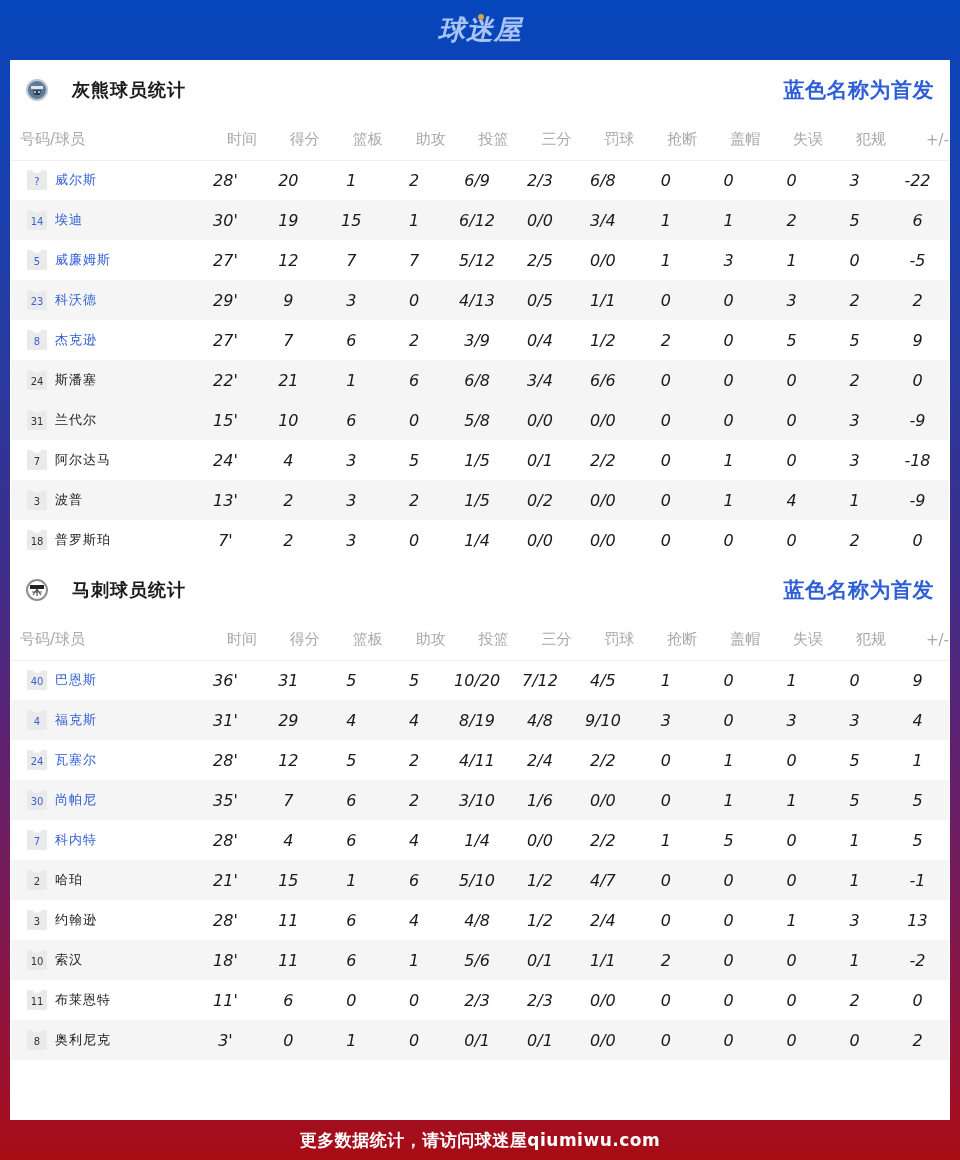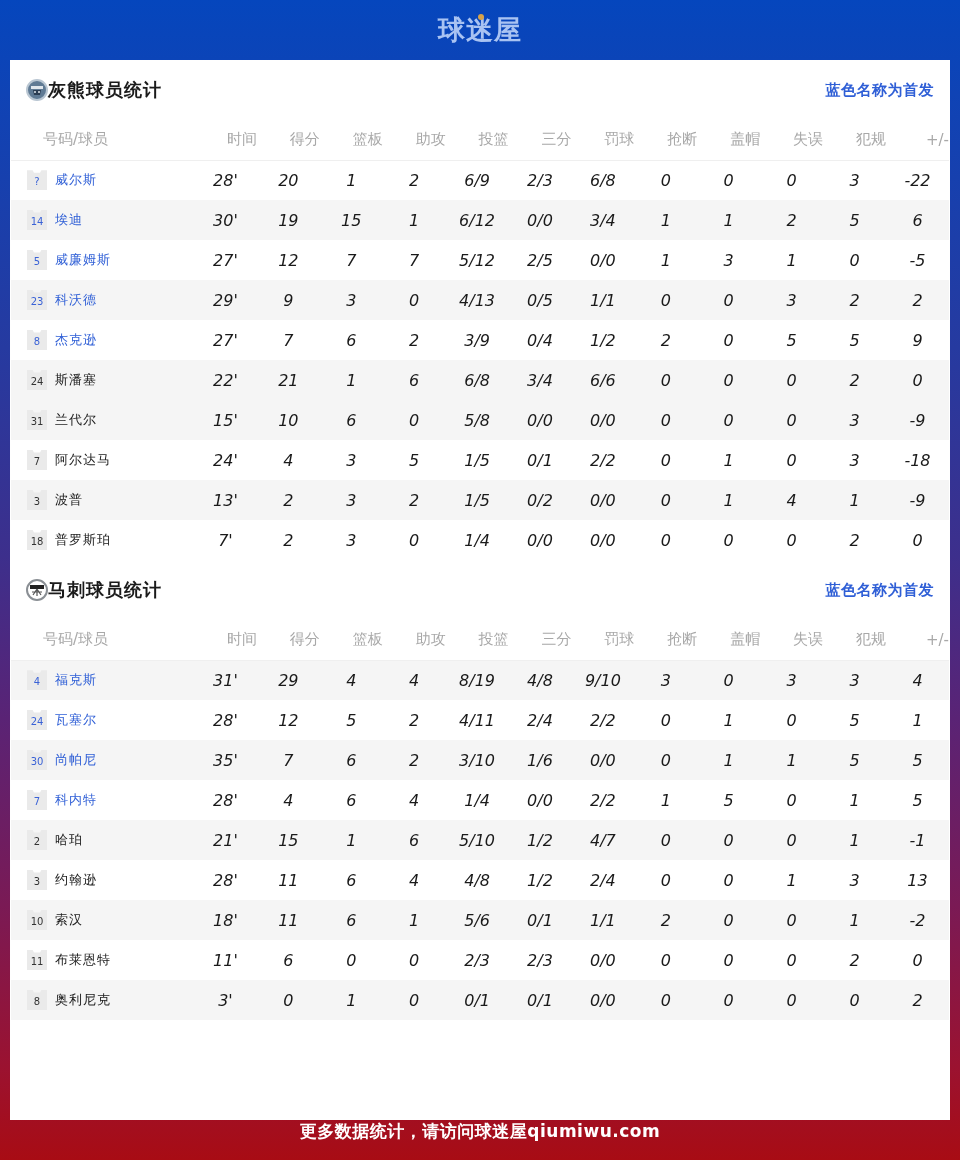--- a/index.html
+++ b/index.html
@@ -9,53 +9,54 @@
     background: linear-gradient(180deg, #0546bd 0%, #0f43b5 8%, #263aa0 30%, #3d2f8c 48%, #5a2375 62%, #7a1a55 78%, #9b1230 92%, #a80c14 100%);
     position: relative;
   }
   .header {
     height: 60px;
     display: flex; align-items: center; justify-content: center;
   }
   .logo {
     font-family: "DejaVu Sans", sans-serif;
     font-weight: bold;
+    font-style: italic;
     font-size: 27px;
     color: #a9c3f2;
     letter-spacing: 1px;
     position: relative;
   }
   .logo .dot {
     position: absolute; top: 2px; left: 40px;
     width: 6px; height: 6px; border-radius: 50%; background: #d6a24a;
   }
   .card {
     position: absolute; left: 10px; top: 60px; width: 940px; height: 1060px;
     background: #ffffff;
   }
   .section-head {
     height: 60px; display: flex; align-items: center; justify-content: space-between;
     padding: 0 16px 0 16px;
   }
-  .section-title { display: flex; align-items: center; gap: 0; }
+  .section-title { display: flex; align-items: center; gap: 24px; }
   .team-logo {
     width: 22px; height: 22px; border-radius: 50%;
     display: flex; align-items: center; justify-content: center;
   }
   .team-logo.grizz { background: #5f7a94; border: 2px solid #b9c6d2; }
   .team-logo.spurs { background: #ffffff; border: 2px solid #8a8f94; }
   .team-logo svg { display: block; }
   .title-text { font-size: 18px; font-weight: bold; color: #1b1b1b; letter-spacing: 1px; }
-  .legend-note { font-size: 15px; color: #2f5fd6; font-weight: bold; letter-spacing: 0.5px; }
+  .legend-note { font-size: 21px; color: #2f5fd6; font-weight: bold; letter-spacing: 0.5px; }
   table { width: 938px; border-collapse: collapse; table-layout: fixed; margin-left: 1px; }
   th {
     height: 40px; font-size: 15px; font-weight: normal; color: #a8a8a8;
     border-bottom: 1px solid #efefef; text-align: right;
   }
-  th.col-player { text-align: left; padding-left: 32px; }
+  th.col-player { text-align: left; padding-left: 9px; }
   td {
     height: 40px; font-size: 16px; color: #1a1a1a; text-align: center;
     font-style: italic;
     font-family: "DejaVu Sans", sans-serif;
   }
   tr.alt td { background: #f5f5f5; }
   td.col-player { text-align: left; padding-left: 16px; font-style: normal; }
   .pcell { display: flex; align-items: center; gap: 8px; }
   .jersey {
     width: 20px; height: 20px; background: #eaeaea;
@@ -63,21 +64,21 @@
     display: flex; align-items: center; justify-content: center;
     color: #333;
     clip-path: polygon(0 0, 28% 0, 35% 12%, 65% 12%, 72% 0, 100% 0, 100% 100%, 0 100%);
     padding-top: 2px;
   }
   .starter .jersey { color: #3a62d6; }
   .pname { font-size: 13px; color: #1a1a1a; letter-spacing: 1px; }
   .starter .pname { color: #2f5fd6; }
   .footer {
     position: absolute; left: 0; top: 1120px; width: 960px; height: 40px;
-    display: flex; align-items: flex-start; justify-content: center;
+    display: flex; align-items: center; justify-content: center;
     color: #ffffff; font-size: 17px; font-weight: bold; letter-spacing: 0.5px; border-radius: 14px;
   }
   col.c-player { width: 183px; }
 </style>
 </head>
 <body>
 
 <div class="header">
   <div class="logo">
     <span>球迷屋</span>
@@ -379,20 +380,40 @@
               <th class="">三分</th>
               <th class="">罚球</th>
               <th class="">抢断</th>
               <th class="">盖帽</th>
               <th class="">失误</th>
               <th class="">犯规</th>
               <th class="">+/-</th>
             </tr>
           </thead>
           <tbody>
+            <tr class="starter">
+              <td class="col-player">
+                <div class="pcell">
+                  <span class="jersey">40</span>
+                  <span class="pname">巴恩斯</span>
+                </div>
+              </td>
+              <td>36'</td>
+              <td>31</td>
+              <td>5</td>
+              <td>5</td>
+              <td>10/20</td>
+              <td>7/12</td>
+              <td>4/5</td>
+              <td>1</td>
+              <td>0</td>
+              <td>1</td>
+              <td>0</td>
+              <td>9</td>
+            </tr>
             <tr class="alt starter">
               <td class="col-player">
                 <div class="pcell">
                   <span class="jersey">4</span>
                   <span class="pname">福克斯</span>
                 </div>
               </td>
               <td>31'</td>
               <td>29</td>
               <td>4</td>

